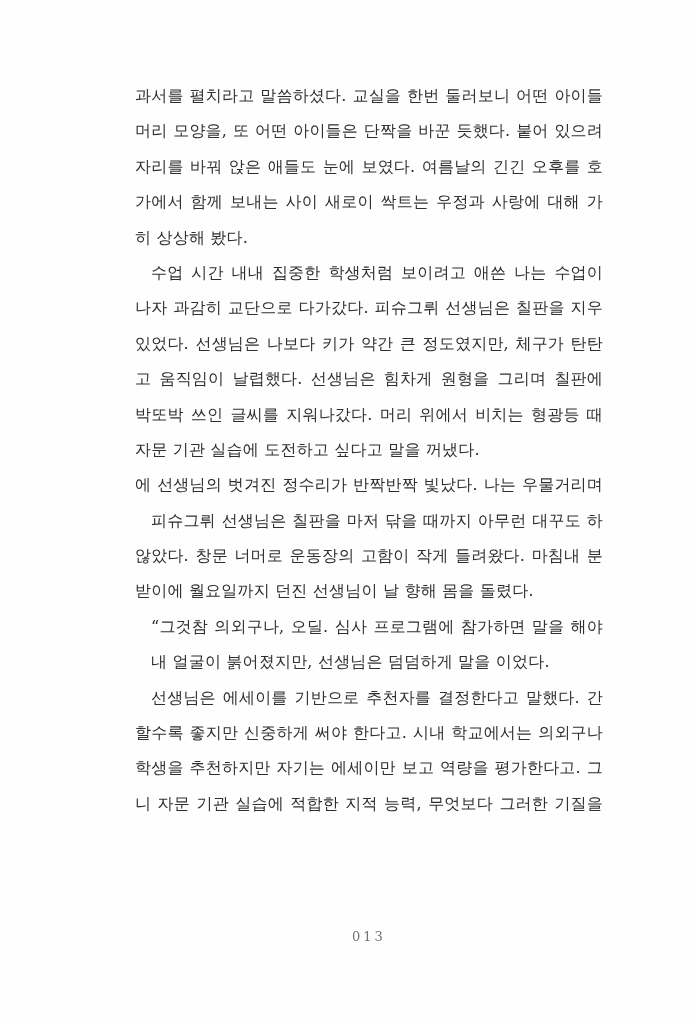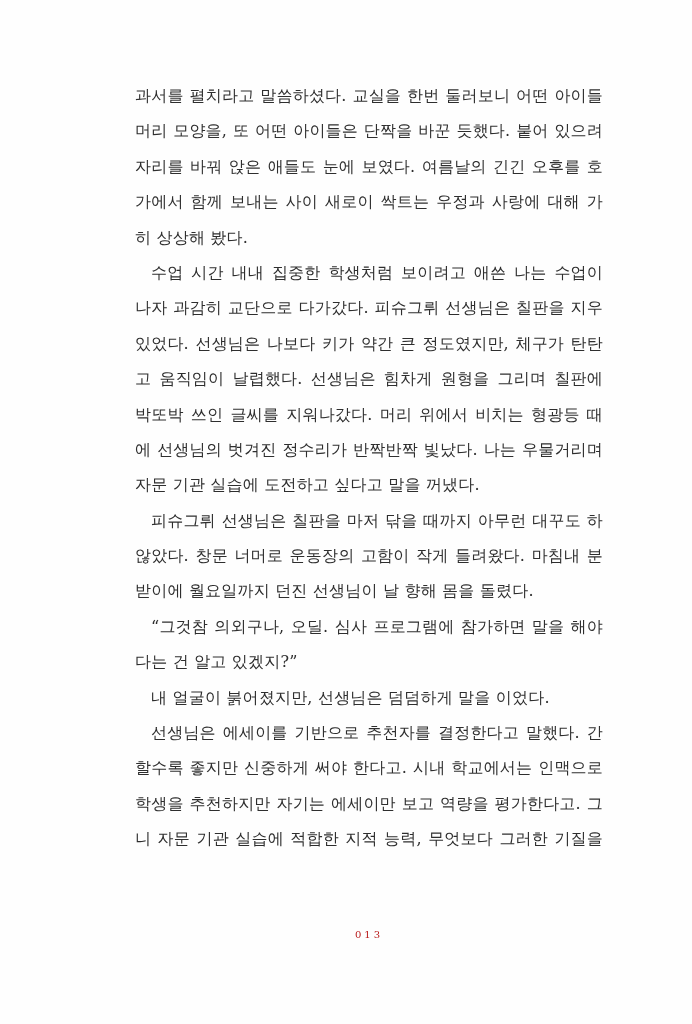--- a/index.html
+++ b/index.html
@@ -38,48 +38,47 @@
   }
   .line.indent {
     text-indent: 16px;
   }
   .page-number {
     position: absolute;
     top: 929px;
     left: 135px;
     width: 468px;
     text-align: center;
-    font-size: 10px;
+    font-size: 13px;
     letter-spacing: 3px;
-    color: #b91c1c;
+    color: #737373;
     font-family: "DejaVu Serif", "Liberation Serif", serif;
   }
 </style>
 </head>
 <body>
 
 <div class="page">
   <div class="text-block">
     <div class="line">과서를 펼치라고 말씀하셨다. 교실을 한번 둘러보니 어떤 아이들은</div>
     <div class="line">머리 모양을, 또 어떤 아이들은 단짝을 바꾼 듯했다. 붙어 있으려고</div>
     <div class="line">자리를 바꿔 앉은 애들도 눈에 보였다. 여름날의 긴긴 오후를 호숫</div>
     <div class="line">가에서 함께 보내는 사이 새로이 싹트는 우정과 사랑에 대해 가만</div>
     <div class="line endp">히 상상해 봤다.</div>
     <div class="line indent">수업 시간 내내 집중한 학생처럼 보이려고 애쓴 나는 수업이 끝</div>
     <div class="line">나자 과감히 교단으로 다가갔다. 피슈그뤼 선생님은 칠판을 지우고</div>
     <div class="line">있었다. 선생님은 나보다 키가 약간 큰 정도였지만, 체구가 탄탄하</div>
     <div class="line">고 움직임이 날렵했다. 선생님은 힘차게 원형을 그리며 칠판에 또</div>
     <div class="line">박또박 쓰인 글씨를 지워나갔다. 머리 위에서 비치는 형광등 때문</div>
+    <div class="line endp">자문 기관 실습에 도전하고 싶다고 말을 꺼냈다.</div>
     <div class="line">에 선생님의 벗겨진 정수리가 반짝반짝 빛났다. 나는 우물거리며</div>
-    <div class="line endp">자문 기관 실습에 도전하고 싶다고 말을 꺼냈다.</div>
     <div class="line indent">피슈그뤼 선생님은 칠판을 마저 닦을 때까지 아무런 대꾸도 하지</div>
     <div class="line">않았다. 창문 너머로 운동장의 고함이 작게 들려왔다. 마침내 분필</div>
     <div class="line endp">받이에 월요일까지 던진 선생님이 날 향해 몸을 돌렸다.</div>
     <div class="line indent">“그것참 의외구나, 오딜. 심사 프로그램에 참가하면 말을 해야 한</div>
-    <div class="line endp">다는 건 알고 있겠지?”</div>
     <div class="line endp indent">내 얼굴이 붉어졌지만, 선생님은 덤덤하게 말을 이었다.</div>
     <div class="line indent">선생님은 에세이를 기반으로 추천자를 결정한다고 말했다. 간결</div>
-    <div class="line">할수록 좋지만 신중하게 써야 한다고. 시내 학교에서는 인맥으로</div>
+    <div class="line">할수록 좋지만 신중하게 써야 한다고. 시내 학교에서는 의외구나</div>
     <div class="line">학생을 추천하지만 자기는 에세이만 보고 역량을 평가한다고. 그러</div>
     <div class="line">니 자문 기관 실습에 적합한 지적 능력, 무엇보다 그러한 기질을 갖</div>
   </div>
   <div class="page-number">013</div>
 </div>
 
 </body></html>

